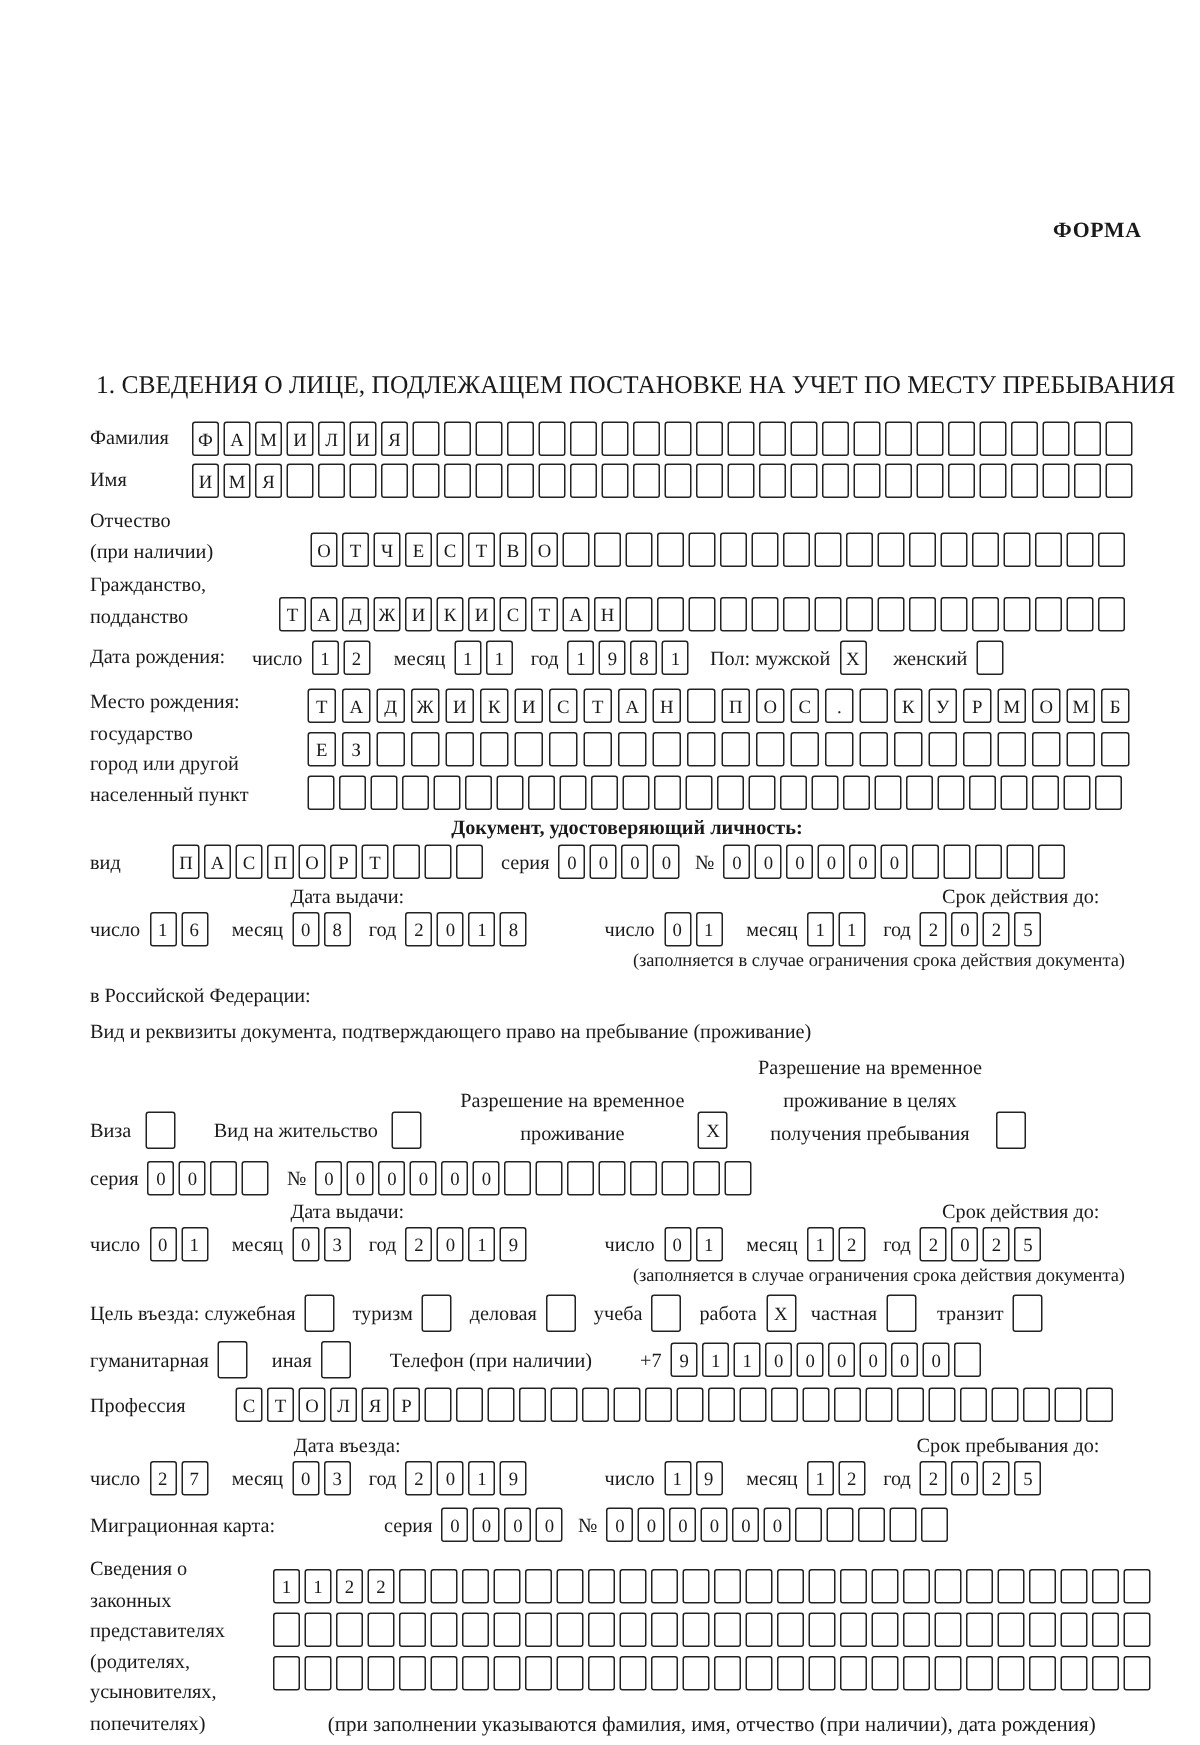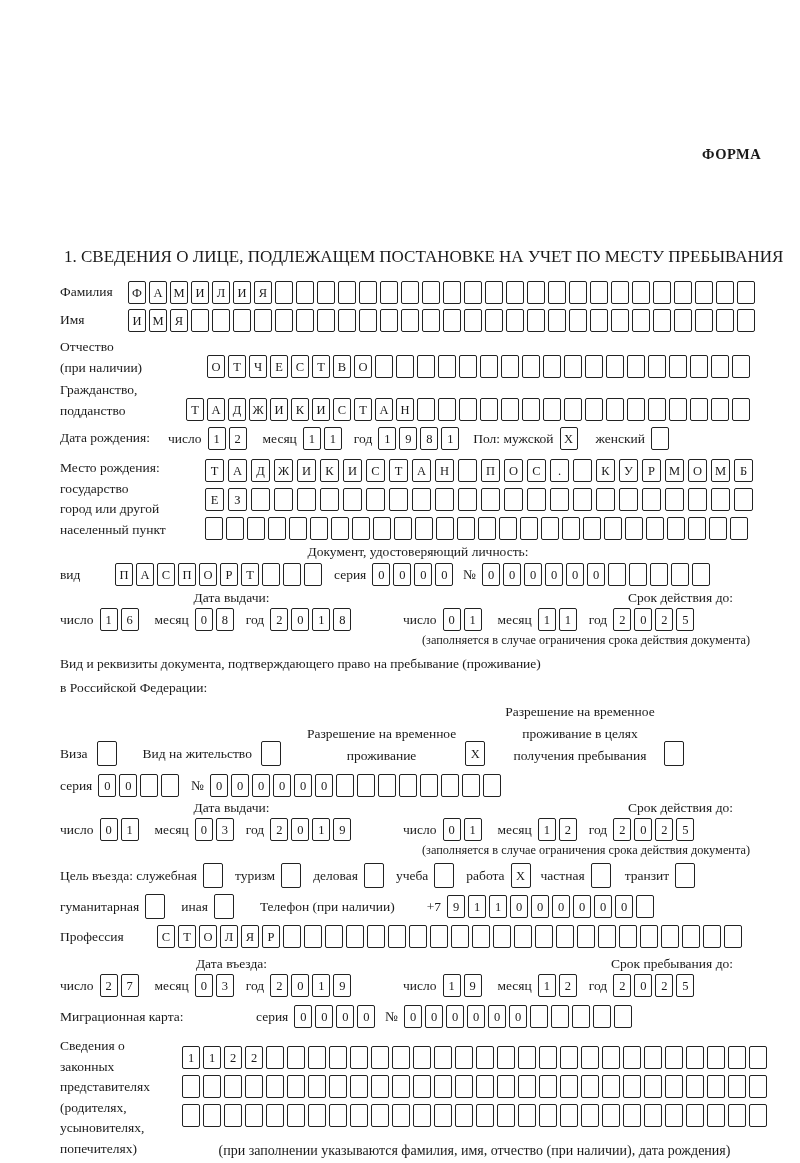--- a/index.html
+++ b/index.html
@@ -33,21 +33,21 @@
 .boxes.wide{gap:4px}
 .boxes.wide .box{width:19px}
 .boxes.cb .box{width:20px;height:25px}
 
 .col{display:flex;flex-direction:column;gap:6px}
 .mb2{margin-bottom:2px}.mb3{margin-bottom:3px}.mb4{margin-bottom:4px}
 .mb5{margin-bottom:5px}.mb6{margin-bottom:6px}.mb8{margin-bottom:8px}.ml10{margin-left:10px}.ml12{margin-left:12px}
 .ml14{margin-left:14px}.ml16{margin-left:16px}.ml18{margin-left:18px}.ml20{margin-left:20px}.ml26{margin-left:26px}
 .mr6{margin-right:6px}.mr8{margin-right:8px}.mr18{margin-right:18px}
 
-.center-b{width:716px;text-align:center;font-weight:normal;font-size:13.5px}
+.center-b{width:716px;text-align:center;font-weight:bold;font-size:13.5px}
 .dhead{display:flex;font-size:13.5px}
 .dhead .h1{width:343px;text-align:center}
 .dhead .h2{width:330px;text-align:right}
 .grp-left{width:343px;display:flex;align-items:center}
 .grp-right{display:flex;align-items:center}
 .dl{margin-right:6px}
 .note-right{width:716px;text-align:right;padding-right:26px;font-size:12.3px}
 .note-center{text-align:center;font-size:14px}
 .intro{line-height:1.75;font-size:13.5px}
 .olabel{flex:0 0 auto;margin-right:9px;line-height:25px}
@@ -409,22 +409,22 @@
             <span class="box">2</span>
             <span class="box">0</span>
             <span class="box">2</span>
             <span class="box">5</span>
           </span>
       </span>
     </div>
     <div class="note-right mb4">(заполняется в случае ограничения срока действия документа)</div>
 
     <div class="intro mb2">
+      <div>в Российской Федерации:</div>
       <div>Вид и реквизиты документа, подтверждающего право на пребывание (проживание)</div>
-      <div>в Российской Федерации:</div>
     </div>
 
     <div class="row mb8">
       <span class="olabel">Виза</span>
       <span class="boxes cb">
           <span class="box"></span>
         </span>
       <span class="olabel ml26">Вид на жительство</span>
       <span class="boxes cb">
           <span class="box"></span>

